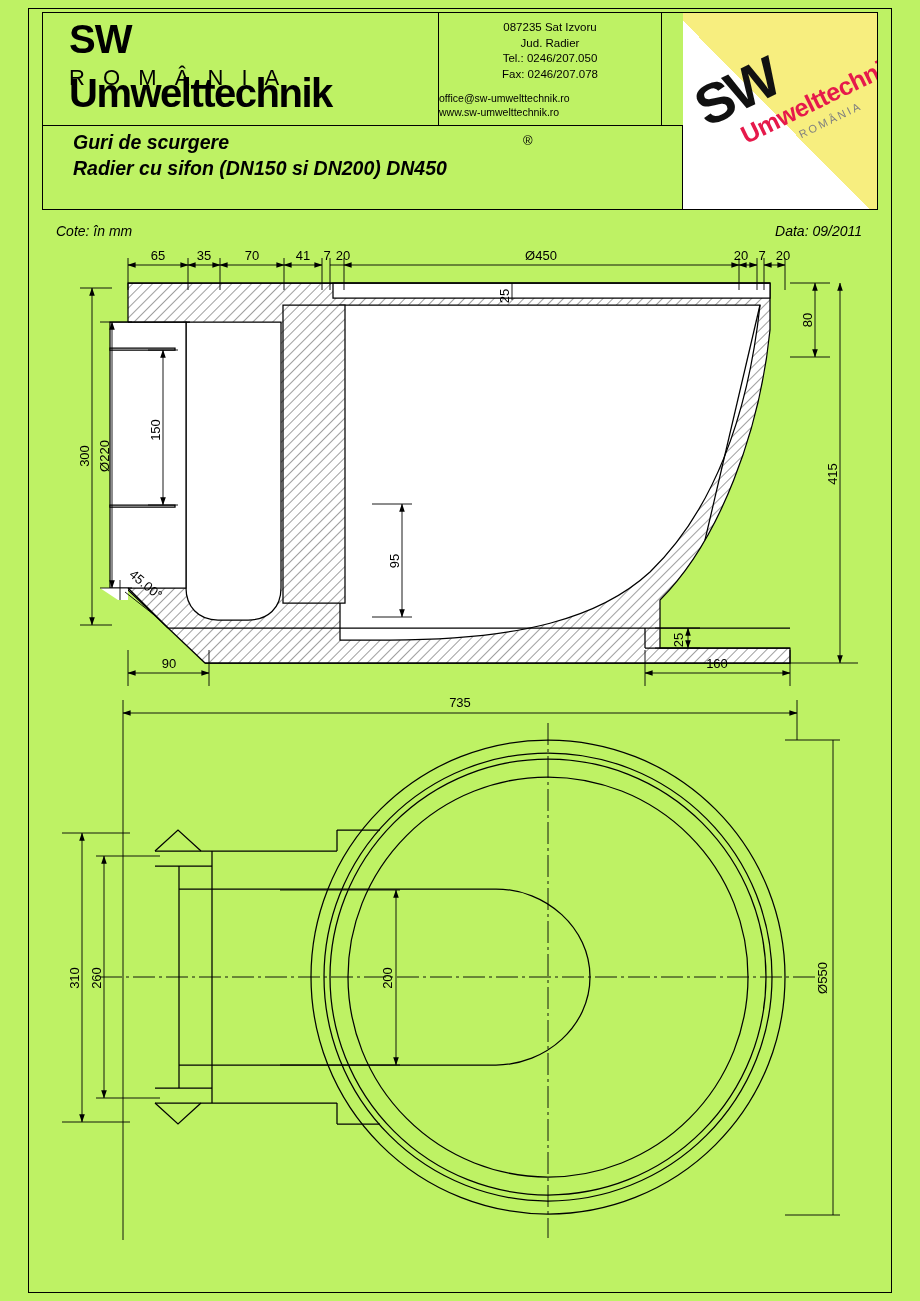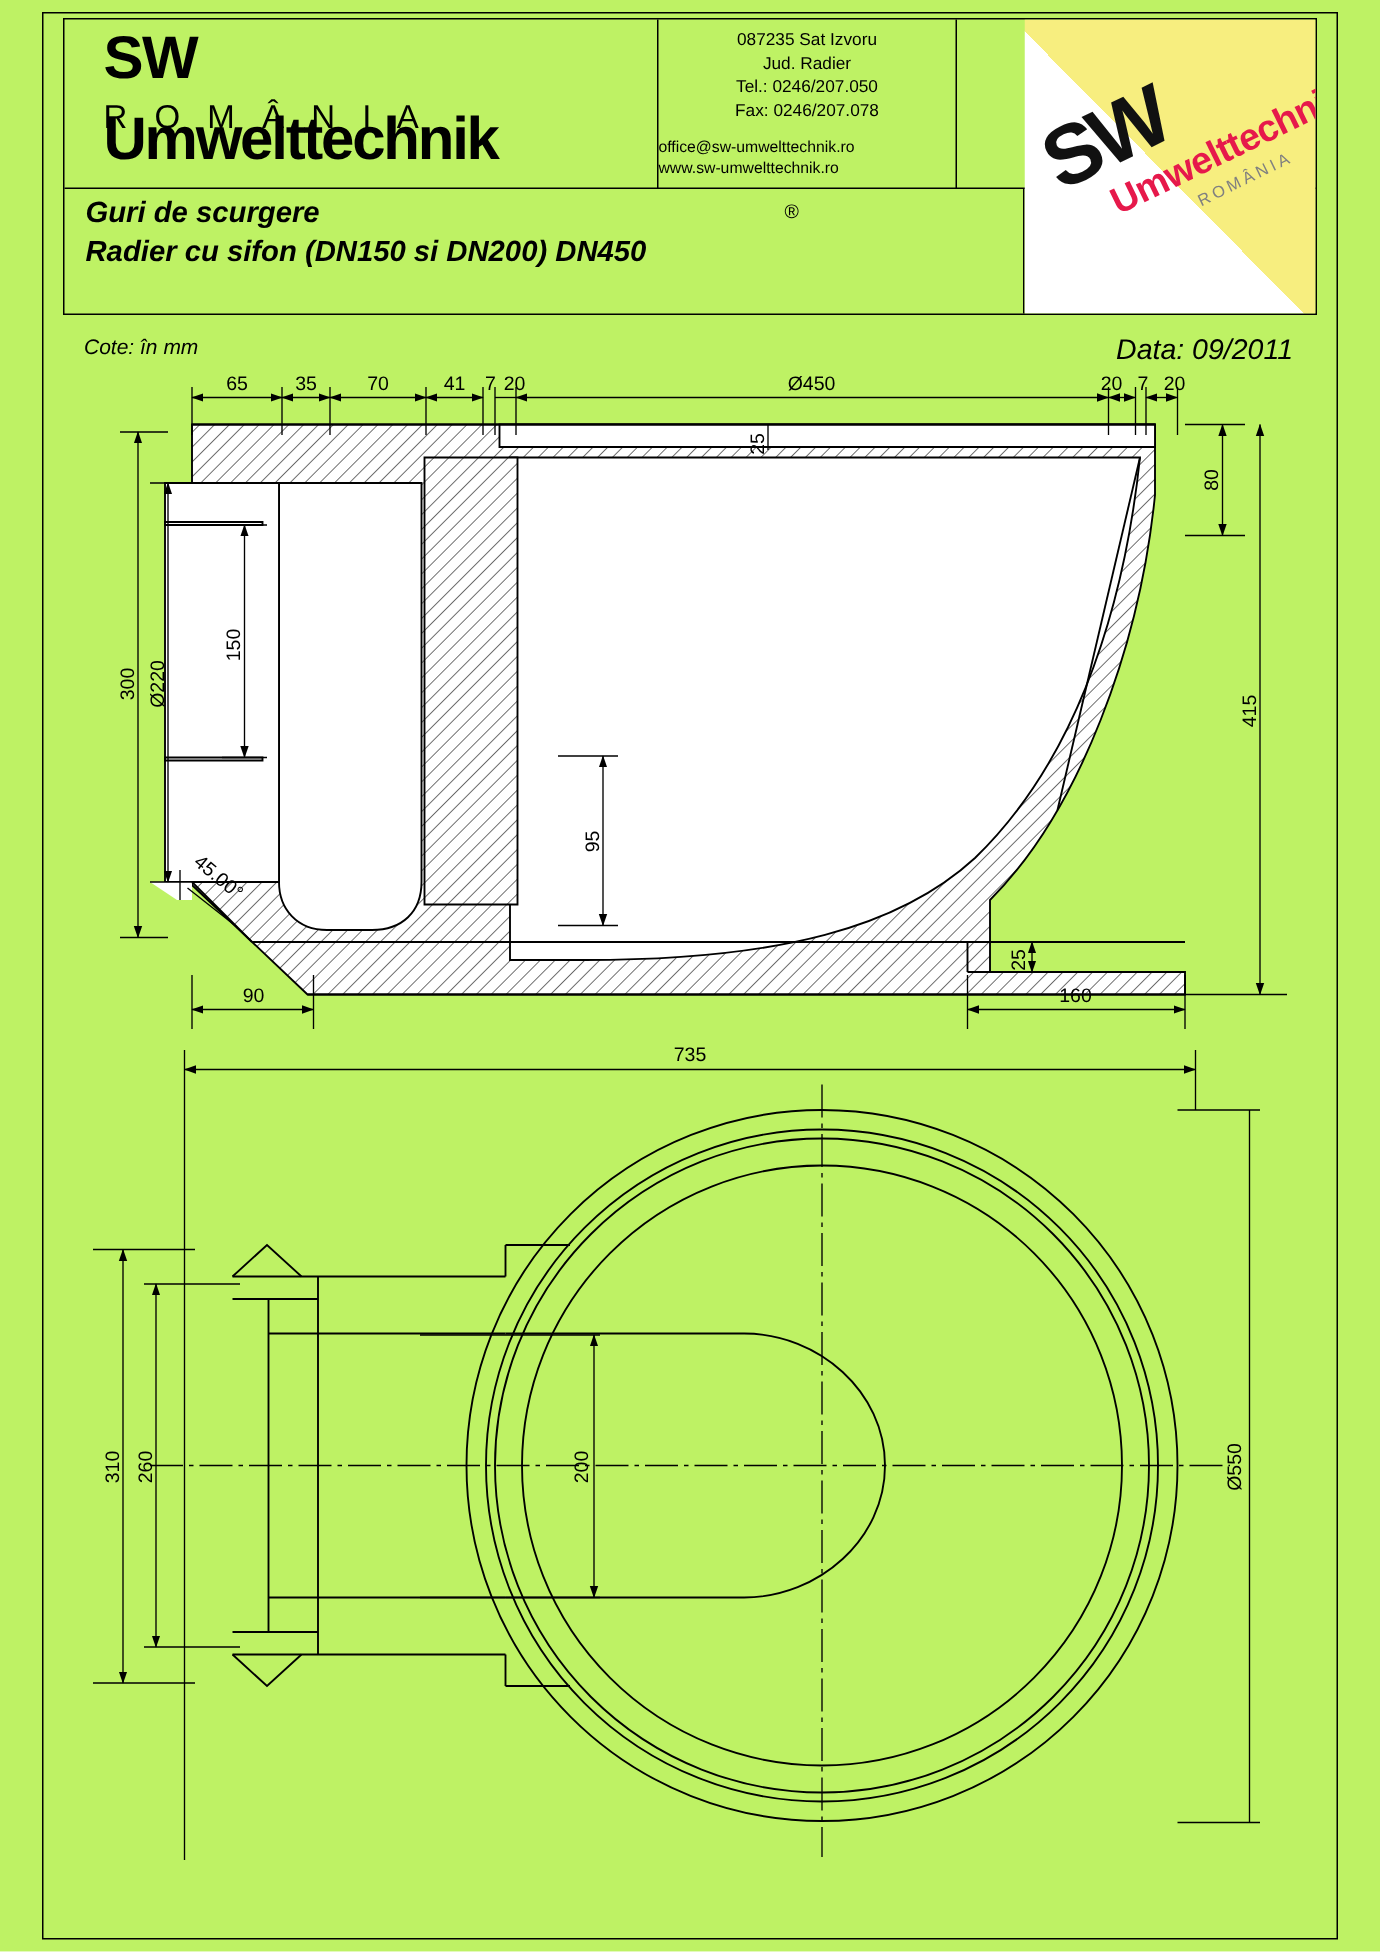--- a/index.html
+++ b/index.html
@@ -5,45 +5,45 @@
   html,body{margin:0;padding:0;background:#ffffff;}
   body{font-family:"Liberation Sans",sans-serif;}
   #sheet{position:relative;width:920px;height:1301px;background:#bef264;overflow:hidden;}
 
   .border-outer{position:absolute;left:28px;top:8px;width:864px;height:1285px;border:1.6px solid #000;box-sizing:border-box;}
 
   
   .tb{position:absolute;left:42px;top:12px;width:836px;height:198px;border:1.6px solid #000;box-sizing:border-box;}
   .tb-row1{position:absolute;left:0;top:0;width:100%;height:113px;border-bottom:1.6px solid #000;box-sizing:border-box;}
   .tb-logo{position:absolute;left:0;top:0;width:395px;height:113px;box-sizing:border-box;}
-  .tb-contact{position:absolute;left:395px;top:0;width:200px;height:113px;border-left:1.6px solid #000;border-right:1.6px solid #000;box-sizing:border-box;}
+  .tb-contact{position:absolute;left:395px;top:0;width:224px;height:113px;border-left:1.6px solid #000;border-right:1.6px solid #000;box-sizing:border-box;}
   .tb-mark{position:absolute;left:640px;top:0;width:194px;height:196px;box-sizing:border-box;overflow:hidden;}
   .tb-row2{position:absolute;left:0;top:113px;width:640px;height:83px;border-right:1.6px solid #000;box-sizing:border-box;}
 
   .sw-word{position:absolute;left:26px;top:6px;font-weight:bold;font-size:40px;letter-spacing:-1px;line-height:1;color:#000;}
   .romania-word{position:absolute;left:26px;top:52px;font-size:22px;letter-spacing:6px;color:#000;}
   .umwelt-word{position:absolute;left:26px;top:60px;font-weight:bold;font-size:40px;letter-spacing:-1.5px;line-height:1;color:#000;}
 
   .contact-top{position:absolute;left:0;top:7px;width:100%;text-align:center;font-size:11.5px;line-height:15.5px;color:#000;}
   .contact-bot{position:absolute;left:0;top:78px;width:100%;text-align:left;font-size:10.5px;line-height:14px;color:#000;}
 
-  .title-lines{position:absolute;left:14px;top:4px;font-style:italic;font-weight:bold;font-size:19.5px;line-height:25.5px;color:#000;white-space:nowrap;}
+  .title-lines{position:absolute;left:30px;top:4px;font-style:italic;font-weight:bold;font-size:19.5px;line-height:25.5px;color:#000;white-space:nowrap;}
   .reg-mark{position:absolute;left:523px;top:133px;font-size:13px;color:#000;}
 
   
   .mark-yellow{position:absolute;left:0;top:0;width:194px;height:196px;
       background:linear-gradient(to bottom left, #f7ee7f 0 52%, #ffffff 52% 100%);}
   .mark-rot{position:absolute;left:0;top:0;width:194px;height:196px;transform:rotate(-26deg);}
   .mark-sw{position:absolute;left:24px;top:34px;font-weight:bold;font-size:56px;line-height:1;color:#111;letter-spacing:-3px;}
   .mark-umwelt{position:absolute;left:52px;top:92px;font-weight:bold;font-size:25px;line-height:1;color:#e6194b;letter-spacing:-0.5px;}
   .mark-romania{position:absolute;left:104px;top:122px;font-size:11px;letter-spacing:2.5px;color:#808080;}
 
   
   .note-left{position:absolute;left:56px;top:223px;font-style:italic;font-size:14px;color:#000;}
-  .note-right{position:absolute;right:58px;top:223px;font-style:italic;font-size:19px;color:#000;}
+  .note-right{position:absolute;right:58px;top:223px;font-style:italic;font-size:14px;color:#000;}
 
   
   #dwg{position:absolute;left:0;top:0;width:920px;height:1301px;}
   .ln{stroke:#000;fill:none;}
   .thin{stroke-width:0.9;}
   .med{stroke-width:1.25;}
   .hatchfill{fill:url(#hatch45);stroke:#000;stroke-width:1.25;}
   .dimtxt{font-family:"Liberation Sans",sans-serif;font-size:13px;fill:#000;}
   .center{stroke:#000;stroke-width:0.9;stroke-dasharray:22 4 3 4;}
 </style>

